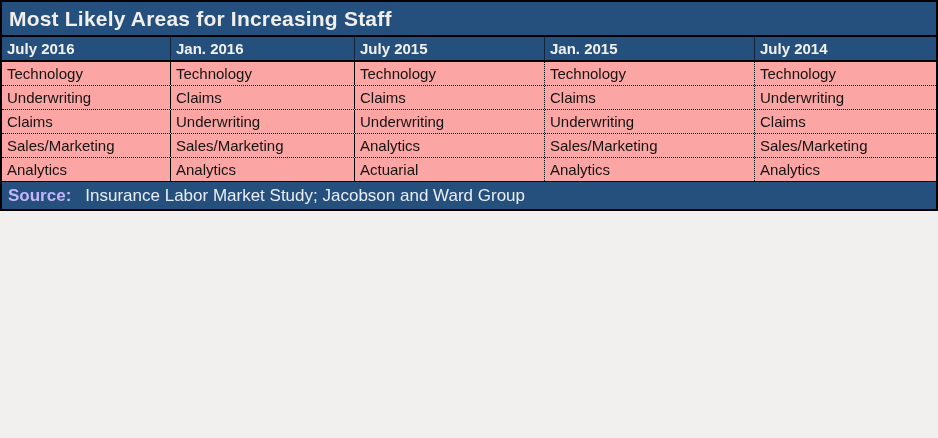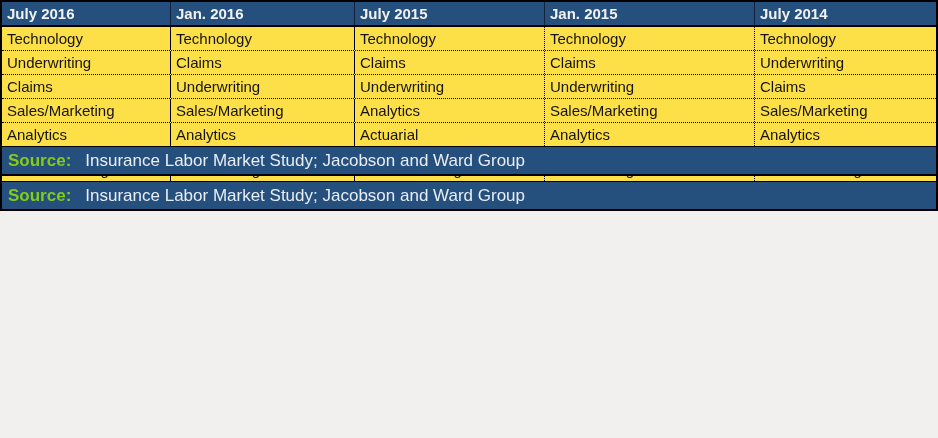--- a/index.html
+++ b/index.html
@@ -18,38 +18,38 @@
   .title{
     height:33px;display:flex;align-items:center;
     background:#254f7d;border-bottom:2px solid #000;
     color:#f0efec;font-weight:bold;font-size:21px;
     padding-left:7px;letter-spacing:.2px;
   }
   .hdr-row{
     display:flex;height:23px;
     background:#254f7d;border-bottom:2px solid #000;
   }
-  .row{display:flex;height:23px;border-bottom:1px dotted #000;background:#fde047}
+  .row{display:flex;height:23px;border-bottom:1px dotted #000;background:#fca5a5}
   .row.last{border-bottom:1px solid #000}
   .c{
     box-sizing:border-box;display:flex;align-items:center;
     padding-left:5px;font-size:15px;color:#151412;
     white-space:nowrap;overflow:hidden;
   }
   .c1{width:168px}.c2{width:184px}.c3{width:190px}.c4{width:210px}.c5{flex:1}
   .hdr{color:#f2f2f0;font-weight:bold;font-size:15px}
   .hdr-row .c2,.hdr-row .c3,.hdr-row .c4,.hdr-row .c5{border-left:1px solid rgba(0,0,0,.55)}
   .row .c2,.row .c3{border-left:1px solid #000}
   .row .c4,.row .c5{border-left:1px dotted #000}
   .src{
     height:27px;display:flex;align-items:center;
     background:#254f7d;color:#e9edf4;font-size:17px;
     padding-left:6px;white-space:nowrap;overflow:hidden;
   }
-  .src-label{font-weight:bold;color:#84cc16}
+  .src-label{font-weight:bold;color:#c4b5fd}
   .src-text{margin-left:14px}
 </style>
 </head>
 <body>
 
 <div class="tbl t1">
   <div class="title">Most Difficult to Fill Insurance Positions</div>
 
   <div class="hdr-row">
     <div class="c c1 hdr">July 2016</div>
@@ -95,20 +95,21 @@
     <div class="c c5">Product Management</div>
   </div>
 
   <div class="src">
     <span class="src-label">Source:</span>
     <span class="src-text">Insurance Labor Market Study; Jacobson and Ward Group</span>
   </div>
 </div>
 
 <div class="tbl t2">
+  <div class="title">Most Likely Areas for Increasing Staff</div>
 
   <div class="hdr-row">
     <div class="c c1 hdr">July 2016</div>
     <div class="c c2 hdr">Jan. 2016</div>
     <div class="c c3 hdr">July 2015</div>
     <div class="c c4 hdr">Jan. 2015</div>
     <div class="c c5 hdr">July 2014</div>
   </div>
 
   <div class="row">

